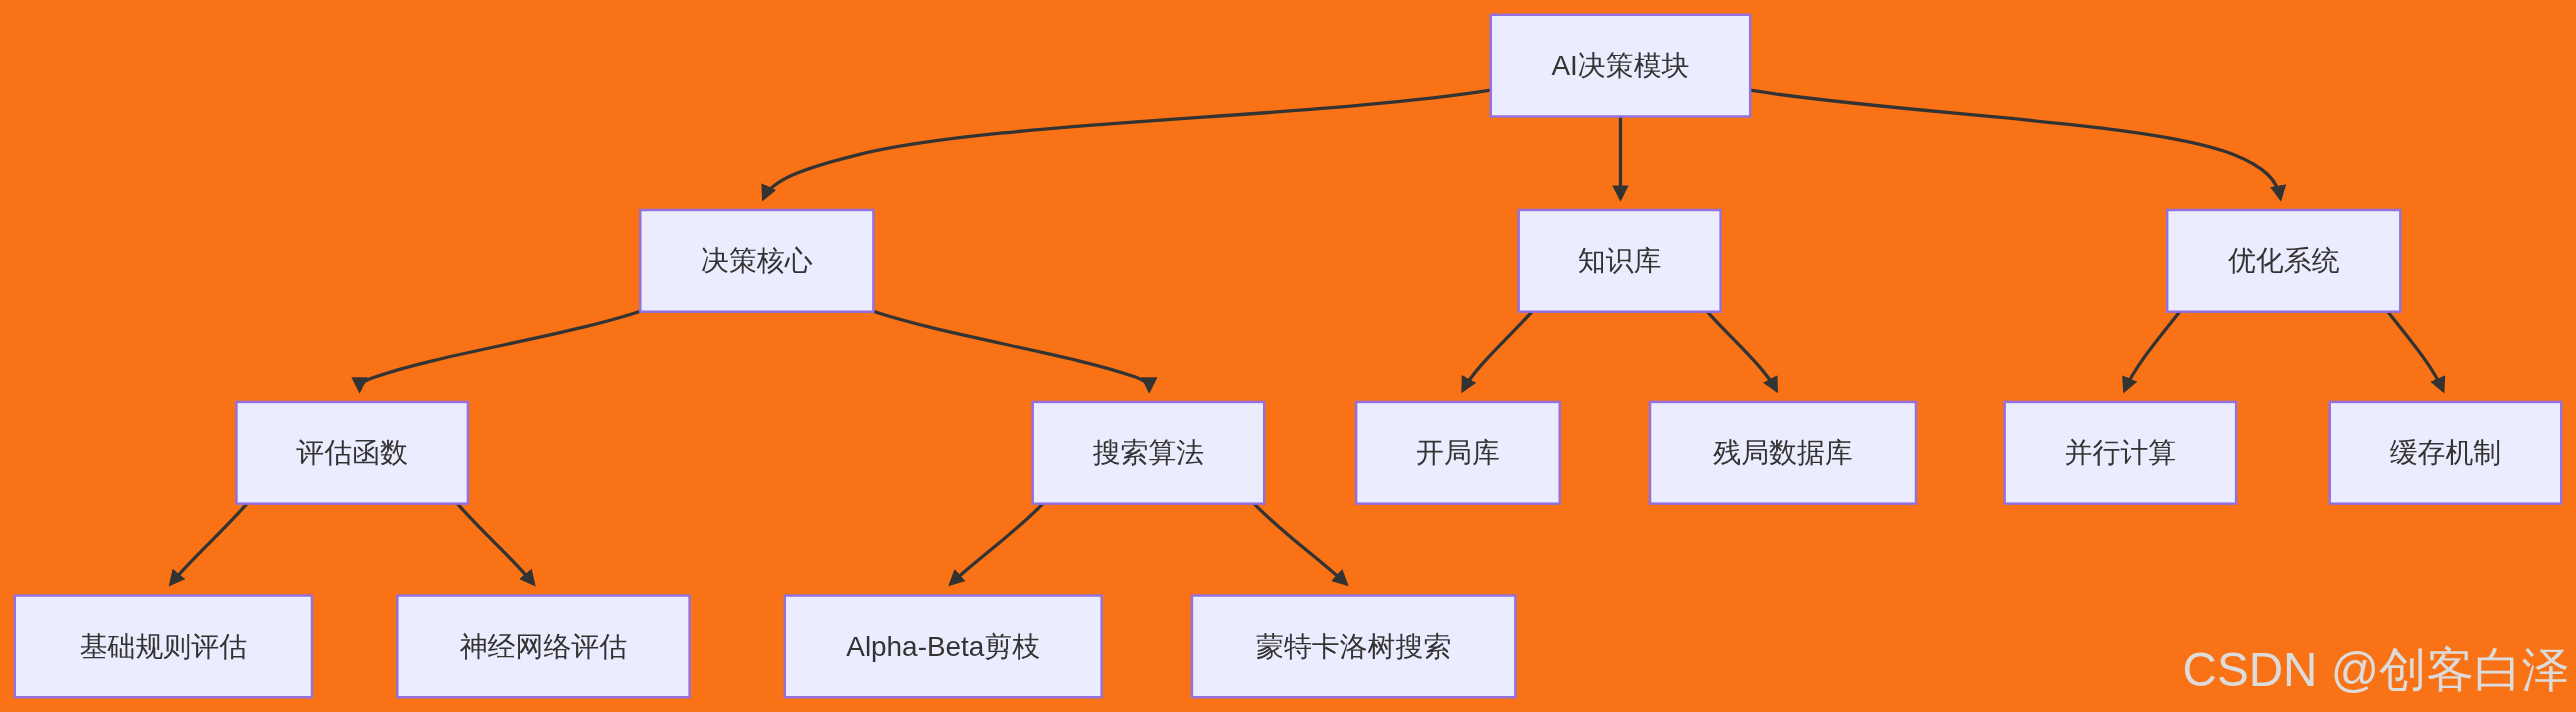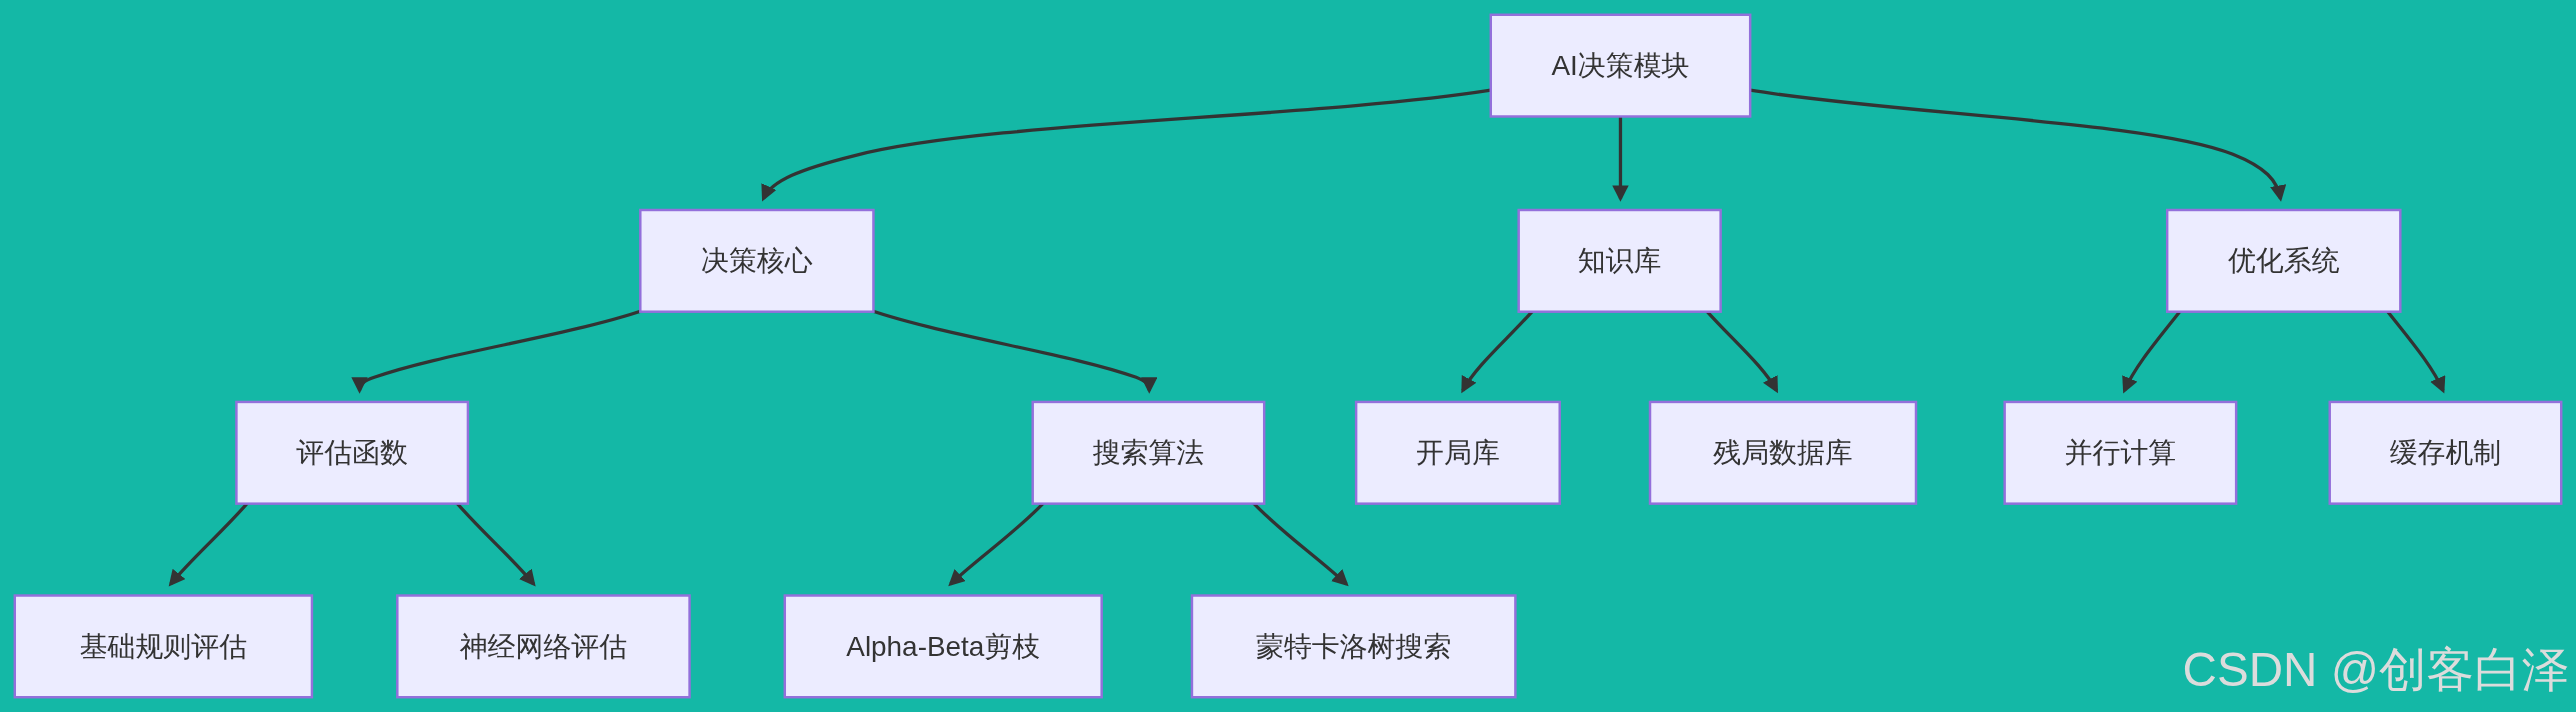--- a/index.html
+++ b/index.html
@@ -4,21 +4,21 @@
 <style>
   html, body {
     margin: 0;
     padding: 0;
     background: #ffffff;
   }
   .stage {
     position: relative;
     width: 2576px;
     height: 712px;
-    background: #14b8a6;
+    background: #f97316;
     overflow: hidden;
     font-family: "Liberation Sans", sans-serif;
   }
   .stage svg {
     display: block;
     width: 2576px;
     height: 712px;
   }
   .edge {
     fill: none;

